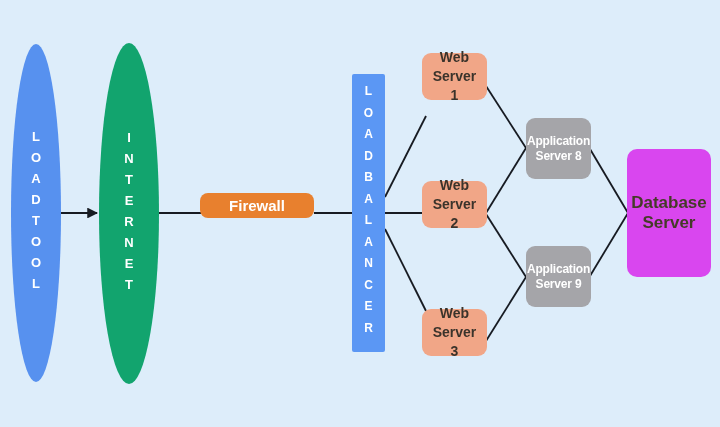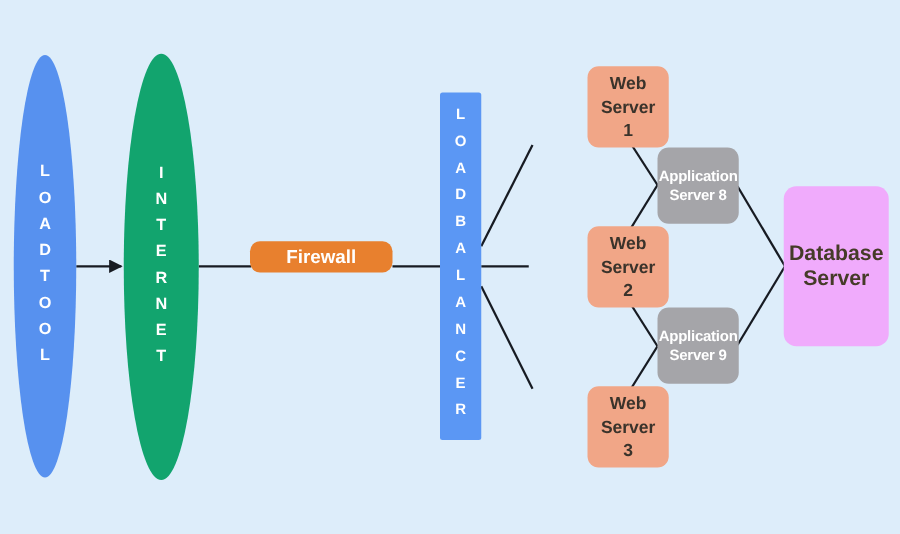--- a/index.html
+++ b/index.html
@@ -39,22 +39,22 @@
   #n-loadtool   { left: 11px;  top: 44px;  width: 50px;  height: 338px; }
   #n-internet   { left: 99px;  top: 43px;  width: 60px;  height: 341px; }
   #n-loadtool .vtext, #n-internet .vtext { font-size: 13px; letter-spacing: 6px; }
   #n-firewall   { left: 200px; top: 193px; width: 114px; height: 25px; border-radius: 8px; font-size: 15px; }
   #n-loadbalancer { left: 352px; top: 74px; width: 33px; height: 278px; border-radius: 2px; }
   #n-loadbalancer .vtext { font-size: 12px; letter-spacing: 7.5px; }
   #n-ws1 { left: 422px; top: 53px;  }
   #n-ws2 { left: 422px; top: 181px; }
   #n-ws3 { left: 422px; top: 309px; }
   .webserver {
-    width: 65px; height: 65px; border-radius: 9px;
-    font-size: 14px; line-height: 19px; margin-left: 48px;
+    width: 65px; height: 47px; border-radius: 9px;
+    font-size: 14px; line-height: 19px;
   }
   #n-as1 { left: 526px; top: 118px; }
   #n-as2 { left: 526px; top: 246px; }
   .appserver {
     width: 65px; height: 61px; border-radius: 9px;
     font-size: 12px; line-height: 15px; letter-spacing: -0.2px;
   }
   #n-db {
     left: 627px; top: 149px; width: 84px; height: 128px; border-radius: 10px;
     font-size: 17px; line-height: 20px;
@@ -132,20 +132,20 @@
     </div>
   </div>
 
   <div class="node appserver" id="n-as2" style="background-color: rgb(165, 165, 169); color: rgb(255, 255, 255);">
     <div>
       <span class="ln">Application</span>
       <span class="ln">Server 9</span>
     </div>
   </div>
 
-  <div class="node" id="n-db" style="background-color: #f0abfc; color: rgb(69, 59, 40);">
+  <div class="node" id="n-db" style="background-color: #d946ef; color: rgb(69, 59, 40);">
     <div>
       <span class="ln">Database</span>
       <span class="ln">Server</span>
     </div>
   </div>
 
 </div>
 
 </body></html>

